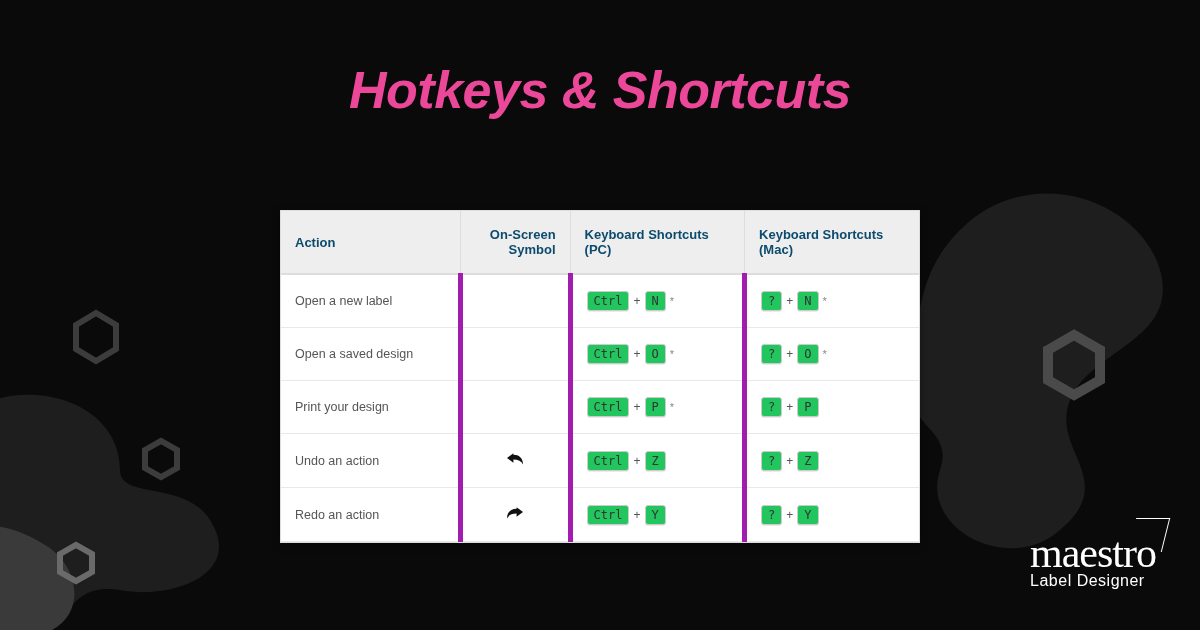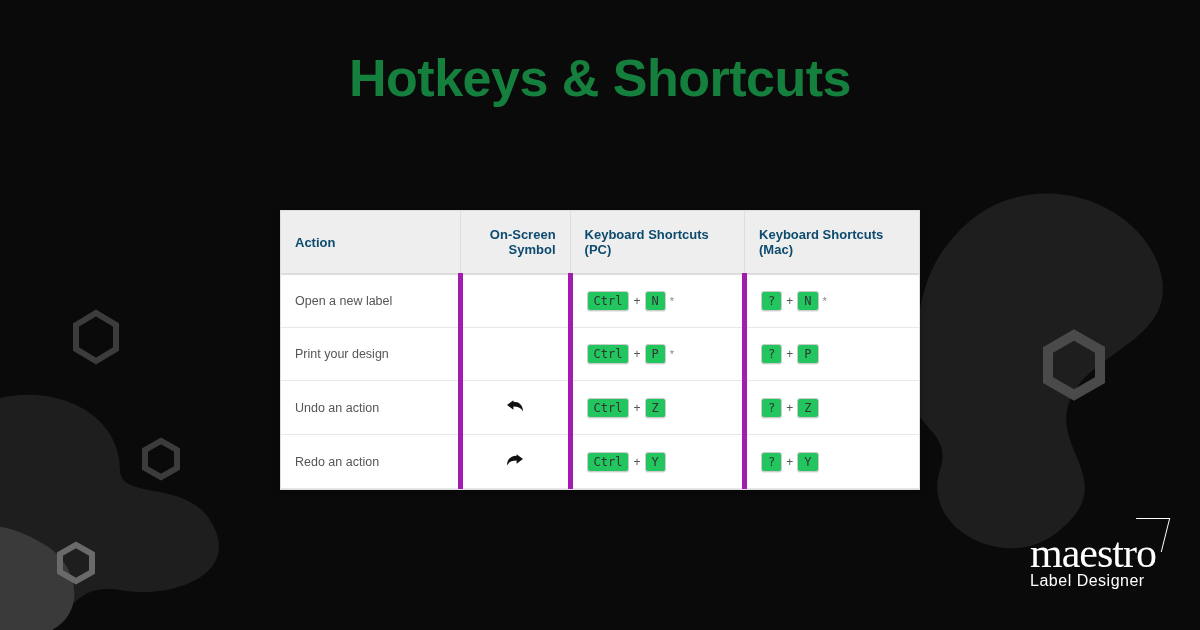--- a/index.html
+++ b/index.html
@@ -7,27 +7,28 @@
     width: 1200px;
     height: 630px;
     background: #0a0a0a;
     font-family: Arial, Helvetica, sans-serif;
     position: relative;
     overflow: hidden;
   }
   .bg-shapes { position: absolute; inset: 0; pointer-events: none; }
   .title {
     position: absolute;
-    top: 48px;
+    top: 60px;
     left: 50%;
     transform: translateX(-50%);
     font-size: 52px;
     font-weight: 800;
-    color: #15803d;
+    color: #ec4899;
     letter-spacing: -0.5px;
+    font-style: italic;
   }
   .table-wrap {
     position: absolute;
     top: 210px;
     left: 280px;
     width: 640px;
     background: #fff;
     border: 1px solid #ddd;
     box-shadow: 0 2px 8px rgba(0,0,0,.3);
   }
@@ -132,20 +133,26 @@
       </tr>
     </thead>
     <tbody id="tbody">
         <tr>
           <td class="col-action">Open a new label</td>
           <td class="col-symbol symbol-cell"></td>
           <td class="col-pc"><span class="key">Ctrl</span><span class="plus">+</span><span class="key">N</span><span class="asterisk">*</span></td>
           <td class="col-mac"><span class="key">?</span><span class="plus">+</span><span class="key">N</span><span class="asterisk">*</span></td>
         </tr>
         <tr>
+          <td class="col-action">Open a saved design</td>
+          <td class="col-symbol symbol-cell"></td>
+          <td class="col-pc"><span class="key">Ctrl</span><span class="plus">+</span><span class="key">O</span><span class="asterisk">*</span></td>
+          <td class="col-mac"><span class="key">?</span><span class="plus">+</span><span class="key">O</span><span class="asterisk">*</span></td>
+        </tr>
+        <tr>
           <td class="col-action">Print your design</td>
           <td class="col-symbol symbol-cell"></td>
           <td class="col-pc"><span class="key">Ctrl</span><span class="plus">+</span><span class="key">P</span><span class="asterisk">*</span></td>
           <td class="col-mac"><span class="key">?</span><span class="plus">+</span><span class="key">P</span></td>
         </tr>
         <tr>
           <td class="col-action">Undo an action</td>
           <td class="col-symbol symbol-cell"><svg width="20" height="16" viewBox="0 0 24 20">
               <path d="M10 4 L2 10 L10 16 L10 12 C16 12 20 14 22 18 C22 10 17 6 10 6 Z" fill="#111"></path>
             </svg></td>

